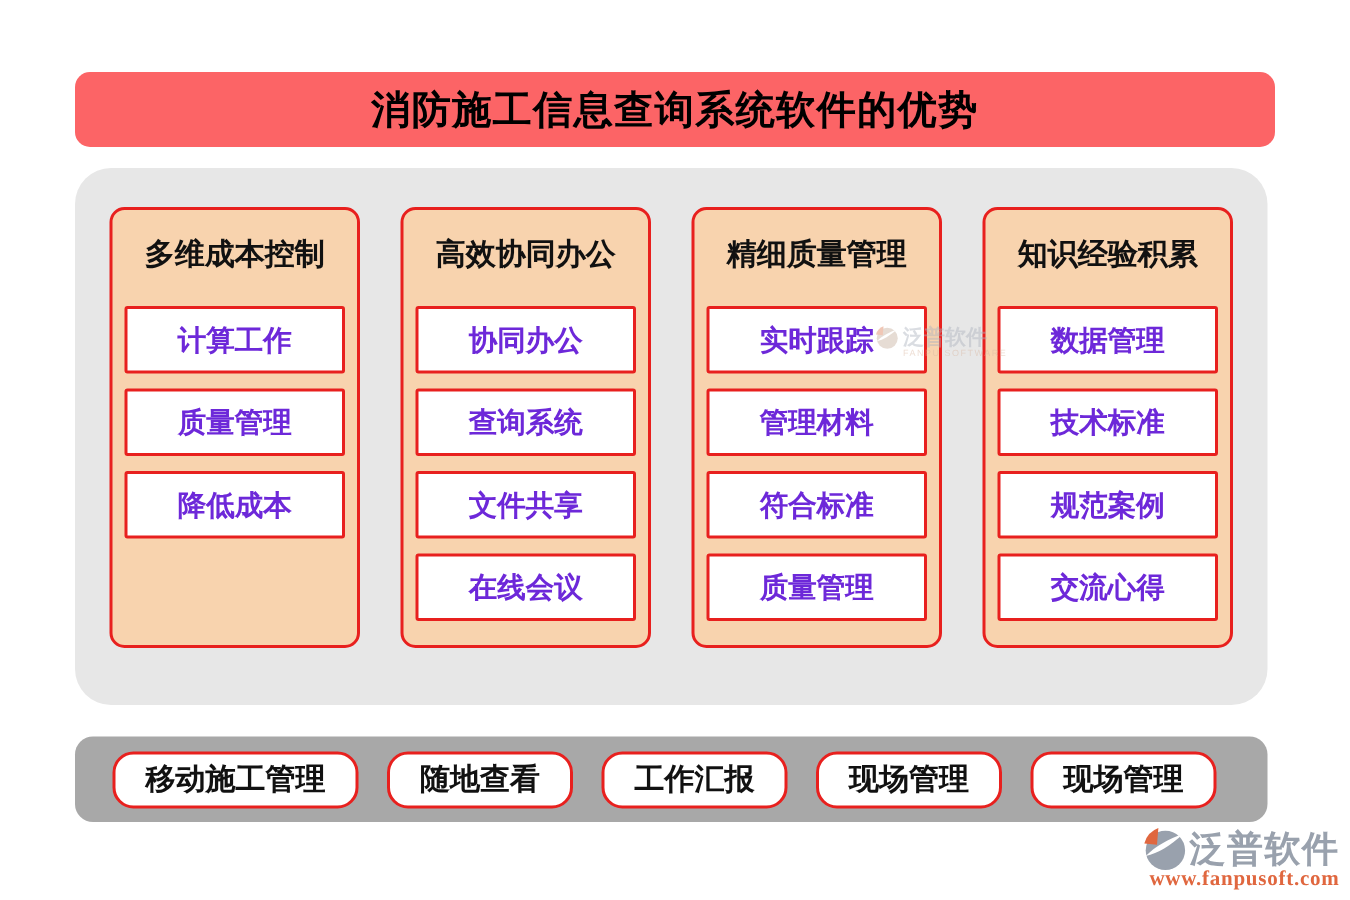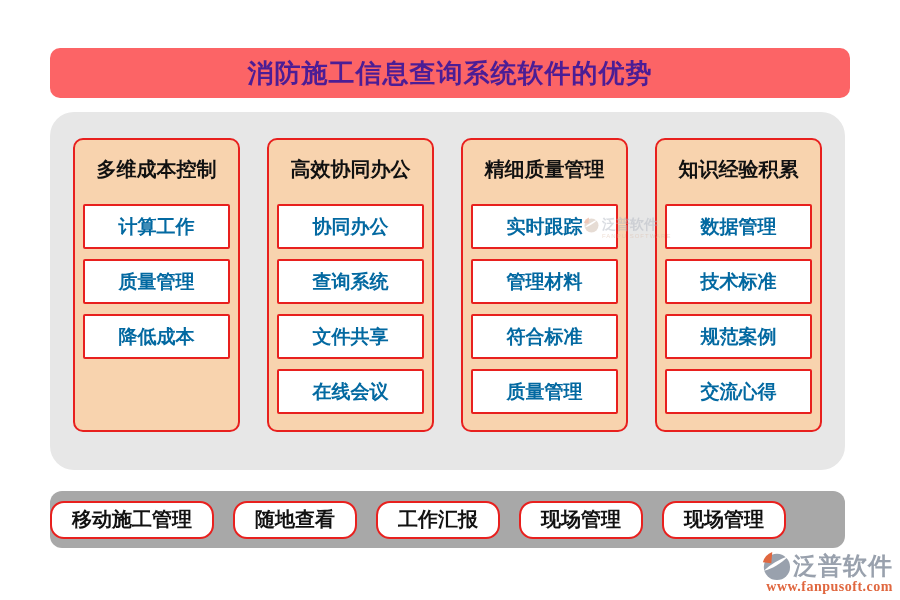--- a/index.html
+++ b/index.html
@@ -4,47 +4,47 @@
 <style>
   html,body{margin:0;padding:0;}
   body{
     width:900px;height:600px;position:relative;background:#ffffff;overflow:hidden;
     font-family:"Liberation Sans","DejaVu Sans",sans-serif;
   }
   .title-banner{
     position:absolute;left:50px;top:48px;width:800px;height:50px;
     background:#fc6466;border-radius:10px;
     display:flex;align-items:center;justify-content:center;
-    color:#4c1d95;font-size:26px;font-weight:bold;letter-spacing:1px;
+    color:#000000;font-size:26px;font-weight:bold;letter-spacing:1px;
   }
   .main-panel{
     position:absolute;left:50px;top:112px;width:795px;height:358px;
     background:#e7e7e7;border-radius:24px;box-sizing:border-box;
     display:flex;justify-content:center;gap:27px;padding-top:26px;
   }
   .column{
     width:167px;height:294px;background:#f8d3ae;
     border:2px solid #e8201e;border-radius:10px;box-sizing:border-box;
     display:flex;flex-direction:column;
   }
   .column-header{
     text-align:center;margin-top:16px;font-size:20px;font-weight:bold;color:#111111;
   }
   .column-items{
     display:flex;flex-direction:column;gap:10px;margin:21px 8px 0 8px;
   }
   .item-btn{
     height:45px;background:#ffffff;border:2px solid #e8201e;border-radius:2px;
     box-sizing:border-box;display:flex;align-items:center;justify-content:center;
-    font-size:19px;font-weight:bold;color:#0369a1;cursor:pointer;
+    font-size:19px;font-weight:bold;color:#6d28d9;cursor:pointer;
   }
   .bottom-bar{
     position:absolute;left:50px;top:491px;width:795px;height:57px;
     background:#a8a8a8;border-radius:12px;box-sizing:border-box;
-    display:flex;align-items:center;gap:19px;
+    display:flex;align-items:center;padding-left:25px;gap:19px;
   }
   .pill-btn{
     height:38px;background:#ffffff;border:2px solid #e8201e;border-radius:14px;
     box-sizing:border-box;display:flex;align-items:center;justify-content:center;
     padding:0 20px;font-size:20px;font-weight:bold;color:#111111;cursor:pointer;
   }
   .watermark{
     position:absolute;left:583px;top:217px;display:flex;align-items:flex-start;gap:3px;
     opacity:0.45;pointer-events:none;
   }

